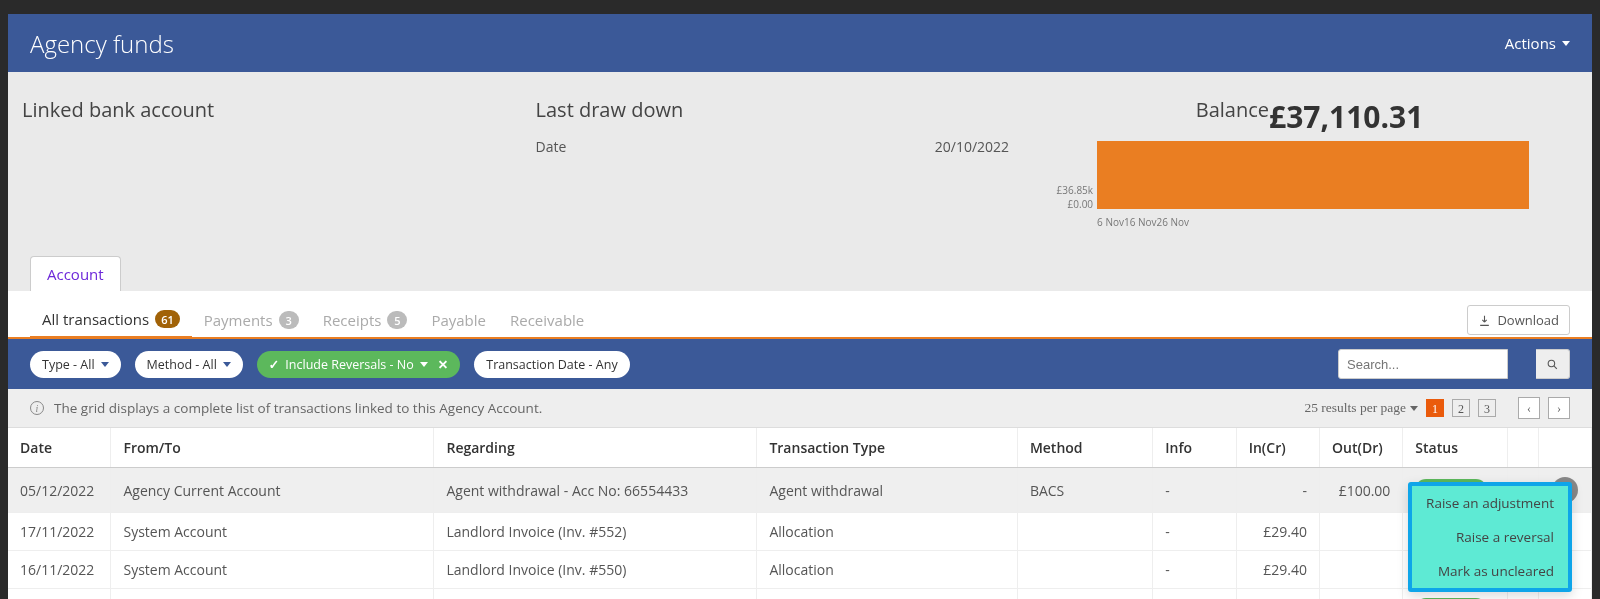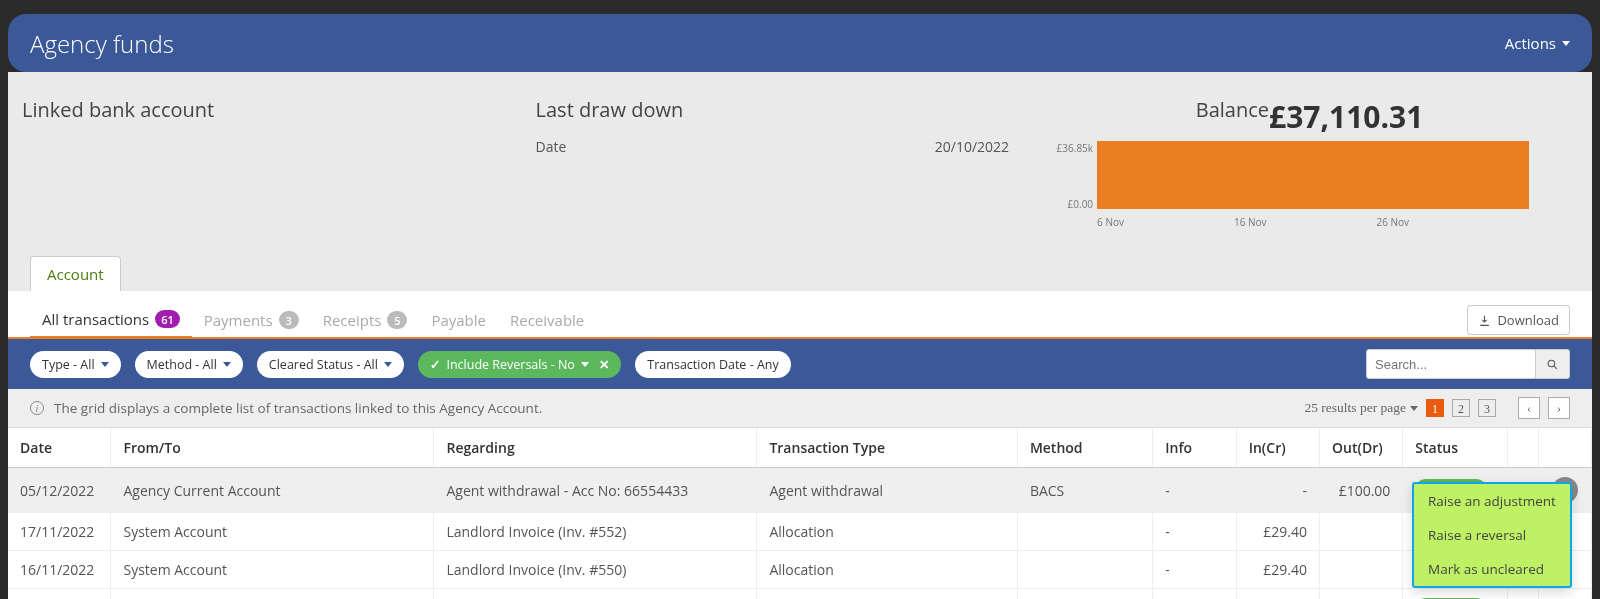--- a/index.html
+++ b/index.html
@@ -9,21 +9,20 @@
 
 .page-header {
   background: #3b5998;
   color: #fff;
   height: 58px;
   display: flex;
   align-items: center;
   justify-content: space-between;
   padding: 0 22px;
   margin: 14px 8px 0 8px;
-  border-radius: 18px;
 }
 .page-title { font-size: 24px; font-weight: 300; }
 .actions-btn {
   color: #fff; font-size: 15px; display: inline-flex; align-items: center; gap: 6px; cursor: pointer;
 }
 .actions-btn .caret { width: 0; height: 0; border-left: 4px solid transparent; border-right: 4px solid transparent; border-top: 5px solid #fff; }
 
 
 .summary {
   background: #eaeaea;
@@ -33,66 +32,66 @@
   gap: 40px;
 }
 .summary-col { flex: 1; }
 .summary-col.balance { flex: 1.1; }
 .summary h2 { font-size: 20px; color: #444; font-weight: 400; margin-bottom: 14px; }
 .summary .sub-label { font-size: 14px; color: #555; }
 .summary .kv { display: flex; justify-content: space-between; font-size: 14px; color: #555; margin-bottom: 10px; }
 .balance-row { display: flex; justify-content: center; align-items: flex-start; }
 .balance-amount { font-size: 30px; color: #333; font-weight: 700; }
 .chart-box { margin-top: 4px; }
-.chart-box .ylabels { display: flex; flex-direction: column; justify-content: space-between; height: 70px; font-size: 10px; color: #777; width: 44px; text-align: right; }
+.chart-box .ylabels { display: flex; flex-direction: column; justify-content: flex-end; height: 70px; font-size: 10px; color: #777; width: 44px; text-align: right; }
 .chart-box .plot-area { display: flex; }
 .chart-box .bar { background: #ea7e22; width: 432px; height: 68px; margin-left: 4px; }
-.chart-box .xlabels { display: flex; gap: 110px; font-size: 10px; color: #777; margin-left: 48px; margin-top: 4px; }
+.chart-box .xlabels { display: flex; font-size: 10px; color: #777; margin-left: 48px; margin-top: 4px; }
 
 
 .tab1-bar { background: #eaeaea; margin: 0 8px; padding: 0 22px; height: 34px; display:flex; align-items:flex-end; }
 .tab1 {
   background: #fff; border: 1px solid #ccc; border-bottom: none;
-  border-radius: 4px 4px 0 0; padding: 7px 16px; font-size: 15px; color: #4d7c0f; cursor: pointer;
+  border-radius: 4px 4px 0 0; padding: 7px 16px; font-size: 15px; color: #6d28d9; cursor: pointer;
 }
 
 
 .panel { background: #fff; margin: 0 8px; padding-top: 12px; }
 
 
 .subtabs {
   display: flex; align-items: center; padding: 0 22px;
   border-bottom: 2px solid #ea7e22; height: 36px; position: relative;
 }
 .subtab {
   font-size: 15px; color: #aaa; padding: 6px 12px; cursor: pointer; display: inline-flex; align-items: center; gap: 6px;
 }
 .subtab.active { color: #333; border-bottom: 2px solid #ea7e22; margin-bottom: -1px; padding-bottom: 7px; }
 .badge { display: inline-flex; align-items:center; justify-content:center; min-width:20px; height:18px; padding:0 6px; border-radius:9px; font-size:11px; font-weight:600; color:#fff; }
-.badge.orange { background:#a21caf; }
+.badge.orange { background:#a16207; }
 .badge.gray { background:#bbb; }
 .download-btn {
   margin-left:auto; border:1px solid #ccc; border-radius:3px; padding:5px 10px; font-size:13px; color:#555;
   display:inline-flex; align-items:center; gap:6px; cursor:pointer; background:#fff;
 }
 
 
 .filter-bar {
   background:#3b5998; margin:0; padding:10px 22px; display:flex; align-items:center; gap:14px; position:relative;
 }
 .pill {
   background:#fff; color:#333; border-radius:14px; font-size:12.5px; padding:5px 12px;
   display:inline-flex; align-items:center; gap:6px; cursor:pointer;
 }
 .pill .caret-dark { width:0;height:0;border-left:4px solid transparent;border-right:4px solid transparent;border-top:5px solid #3b5998; }
 .pill.green { background:#5cb85c; color:#fff; }
 .pill.green .caret-dark { border-top-color:#fff; }
 .pill .check { color:#fff; font-weight:bold; }
 .pill .x { font-weight:bold; color:#fff; margin-left:4px; }
-.search-wrap { margin-left:auto; display:flex; }
+.search-wrap { margin-left:auto; display:flex;gap:28px; }
 .search-input { width:170px; height:30px; padding:4px 8px; font-size:13px; border:1px solid #ccc; border-radius:3px 0 0 3px; }
 .search-btn { width:34px; height:30px; border:1px solid #ccc; border-left:none; background:#eee; border-radius:0 3px 3px 0; display:flex;align-items:center;justify-content:center; cursor:pointer; }
 
 
 .info-bar {
   background:#eee; padding:8px 22px; display:flex; align-items:center; gap:10px; font-size:13.5px; color:#666; border-bottom:1px solid #ddd;
 }
 .info-bar .right { margin-left:auto; display:flex; align-items:center; gap:8px;font-family:Liberation Serif, serif; }
 .page-sq { display:inline-block; width:18px; height:18px; line-height:18px; text-align:center; border:1px solid #aaa; font-size:12px; color:#555; cursor:pointer; }
 .page-sq.active { background:#ea5b0c; color:#fff; border-color:#ea5b0c; }
@@ -103,22 +102,22 @@
 table.grid { width:100%; border-collapse:collapse; font-size:14px; }
 table.grid th { text-align:left; font-weight:600; color:#333; padding:10px 12px; border-bottom:1px solid #ccc; border-right:1px solid #eee; background:#fff; }
 table.grid td { padding:9px 12px; border-bottom:1px solid #eee; border-right:1px solid #eee; color:#555; }
 table.grid tr.selected td { background:#efefef; }
 .num { text-align:right; }
 .status-pill { background:#5cb85c; color:#fff; font-size:11px; font-weight:700; letter-spacing:0.5px; padding:4px 10px; border-radius:11px; display:inline-block; }
 .row-menu { width:26px;height:26px;border-radius:13px;background:#888;color:#fff;display:inline-flex;align-items:center;justify-content:center;cursor:pointer; position:relative; }
 .row-menu svg { width:14px;height:14px; }
 
 .dropdown {
-  position:absolute; right:28px; top:482px; background:#bef264; border:2px solid #0ea5e9; border-radius:3px;
-  box-shadow:0 4px 12px rgba(0,0,0,.15); min-width:160px; z-index:50;
+  position:absolute; right:28px; top:482px; background:#5eead4; border:4px solid #0ea5e9; border-radius:3px;
+  box-shadow:0 4px 12px rgba(0,0,0,.15); min-width:160px; z-index:50;text-align:right;
 }
 .dropdown .item { padding:8px 14px; font-size:13.5px; color:#444; cursor:pointer; }
 .info-icon { width:14px;height:14px;border:1.5px solid #888;border-radius:50%;display:inline-flex;align-items:center;justify-content:center;font-size:10px;color:#888;font-style:italic;font-family:serif; }
 </style>
 </head>
 <body>
 
 <div class="app">
 
   <div class="page-header">
@@ -194,24 +193,20 @@
       </div>
     </div>
 
     <div class="filter-bar">
       <div class="pill">
         <span>Type - All</span>
           <span class="caret-dark"></span>
       </div>
       <div class="pill">
         <span>Method - All</span>
-          <span class="caret-dark"></span>
-      </div>
-      <div class="pill">
-        <span>Cleared Status - All</span>
           <span class="caret-dark"></span>
       </div>
       <div class="pill green">
         <span class="check">✓</span>
         <span>Include Reversals - No</span>
         <span class="caret-dark"></span>
         <span class="x">✕</span>
       </div>
       <div class="pill">
         <span>Transaction Date - Any</span>

